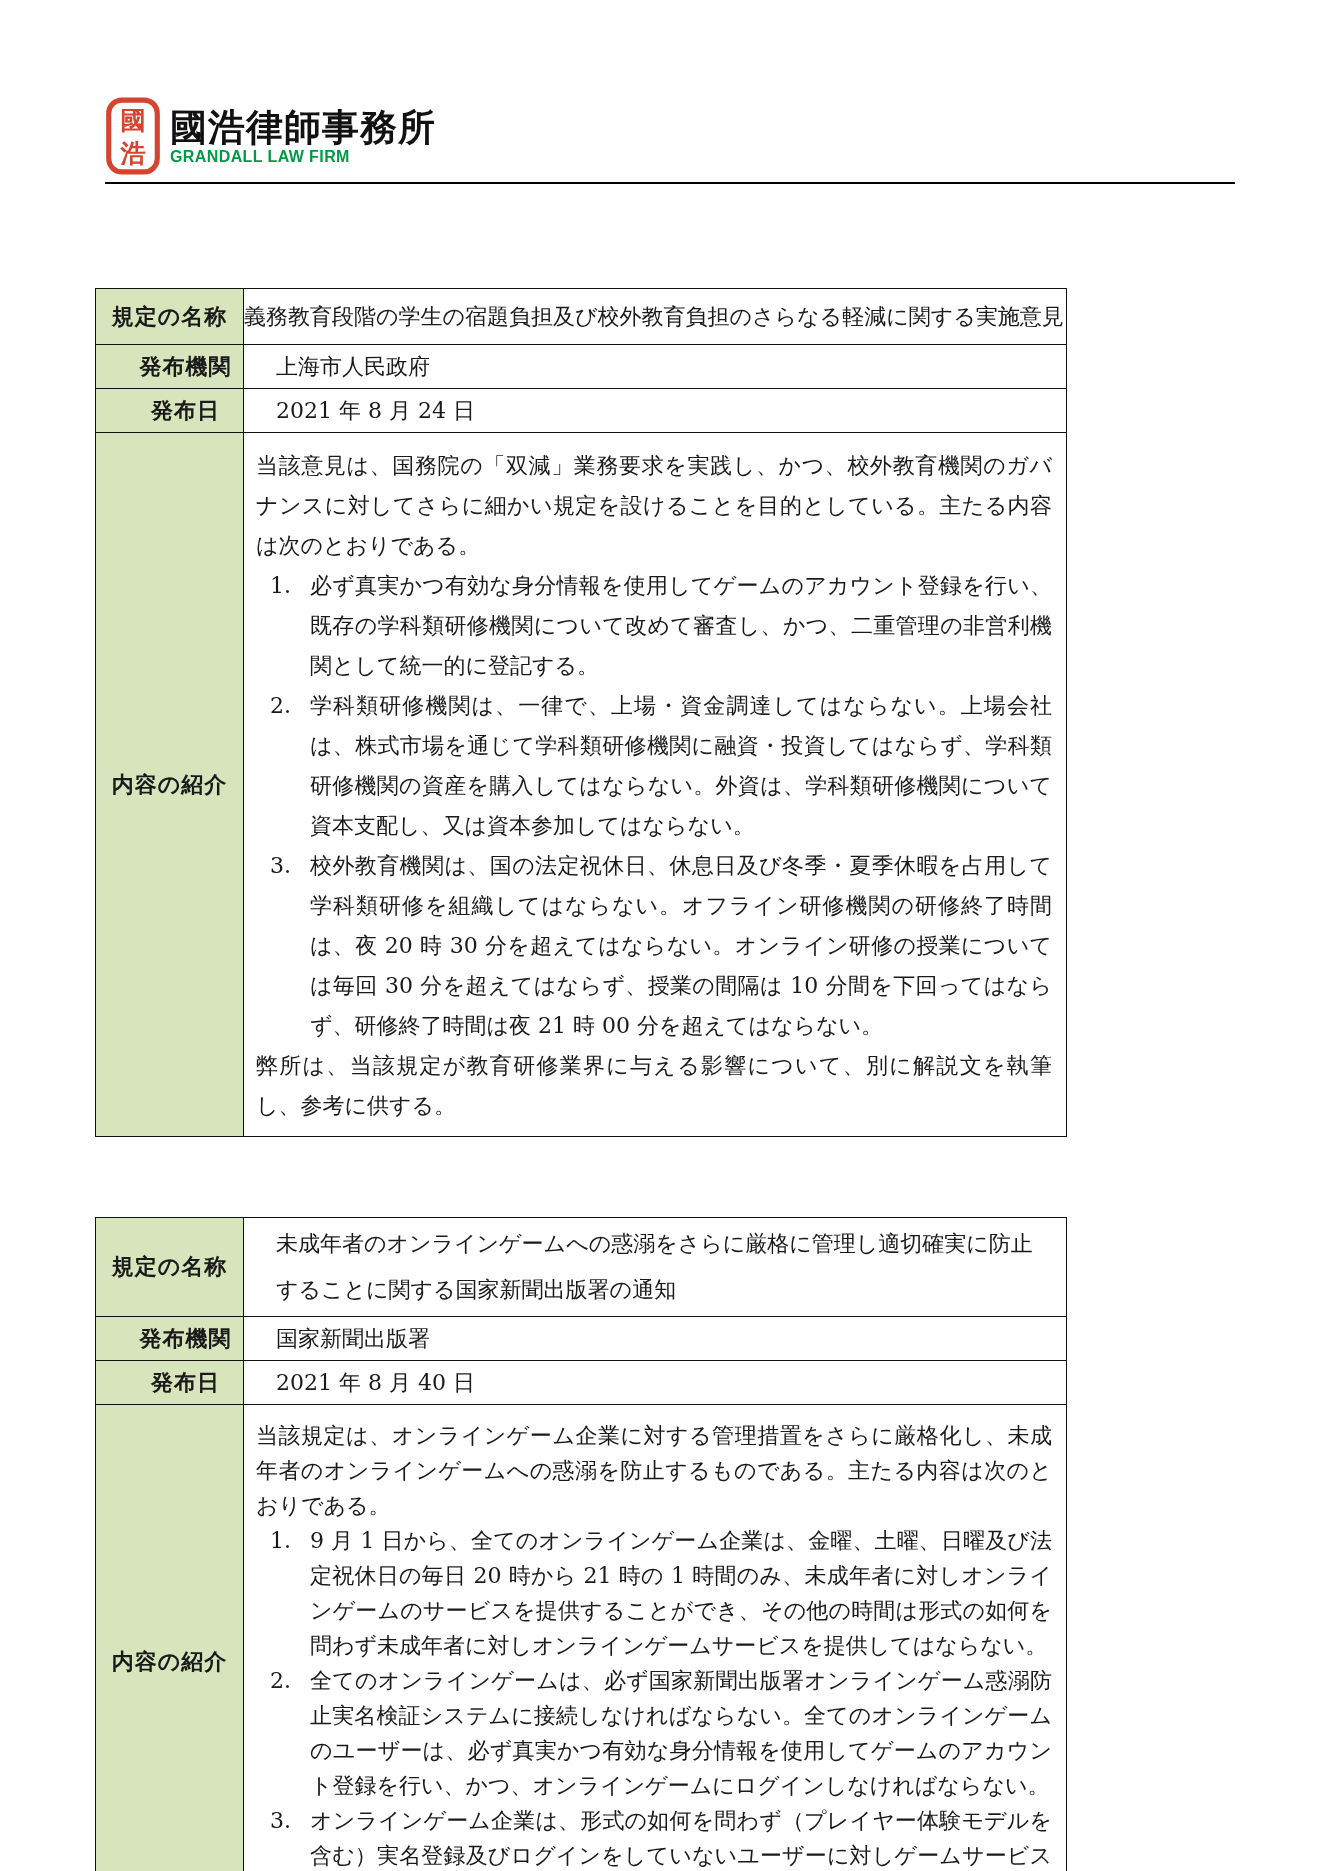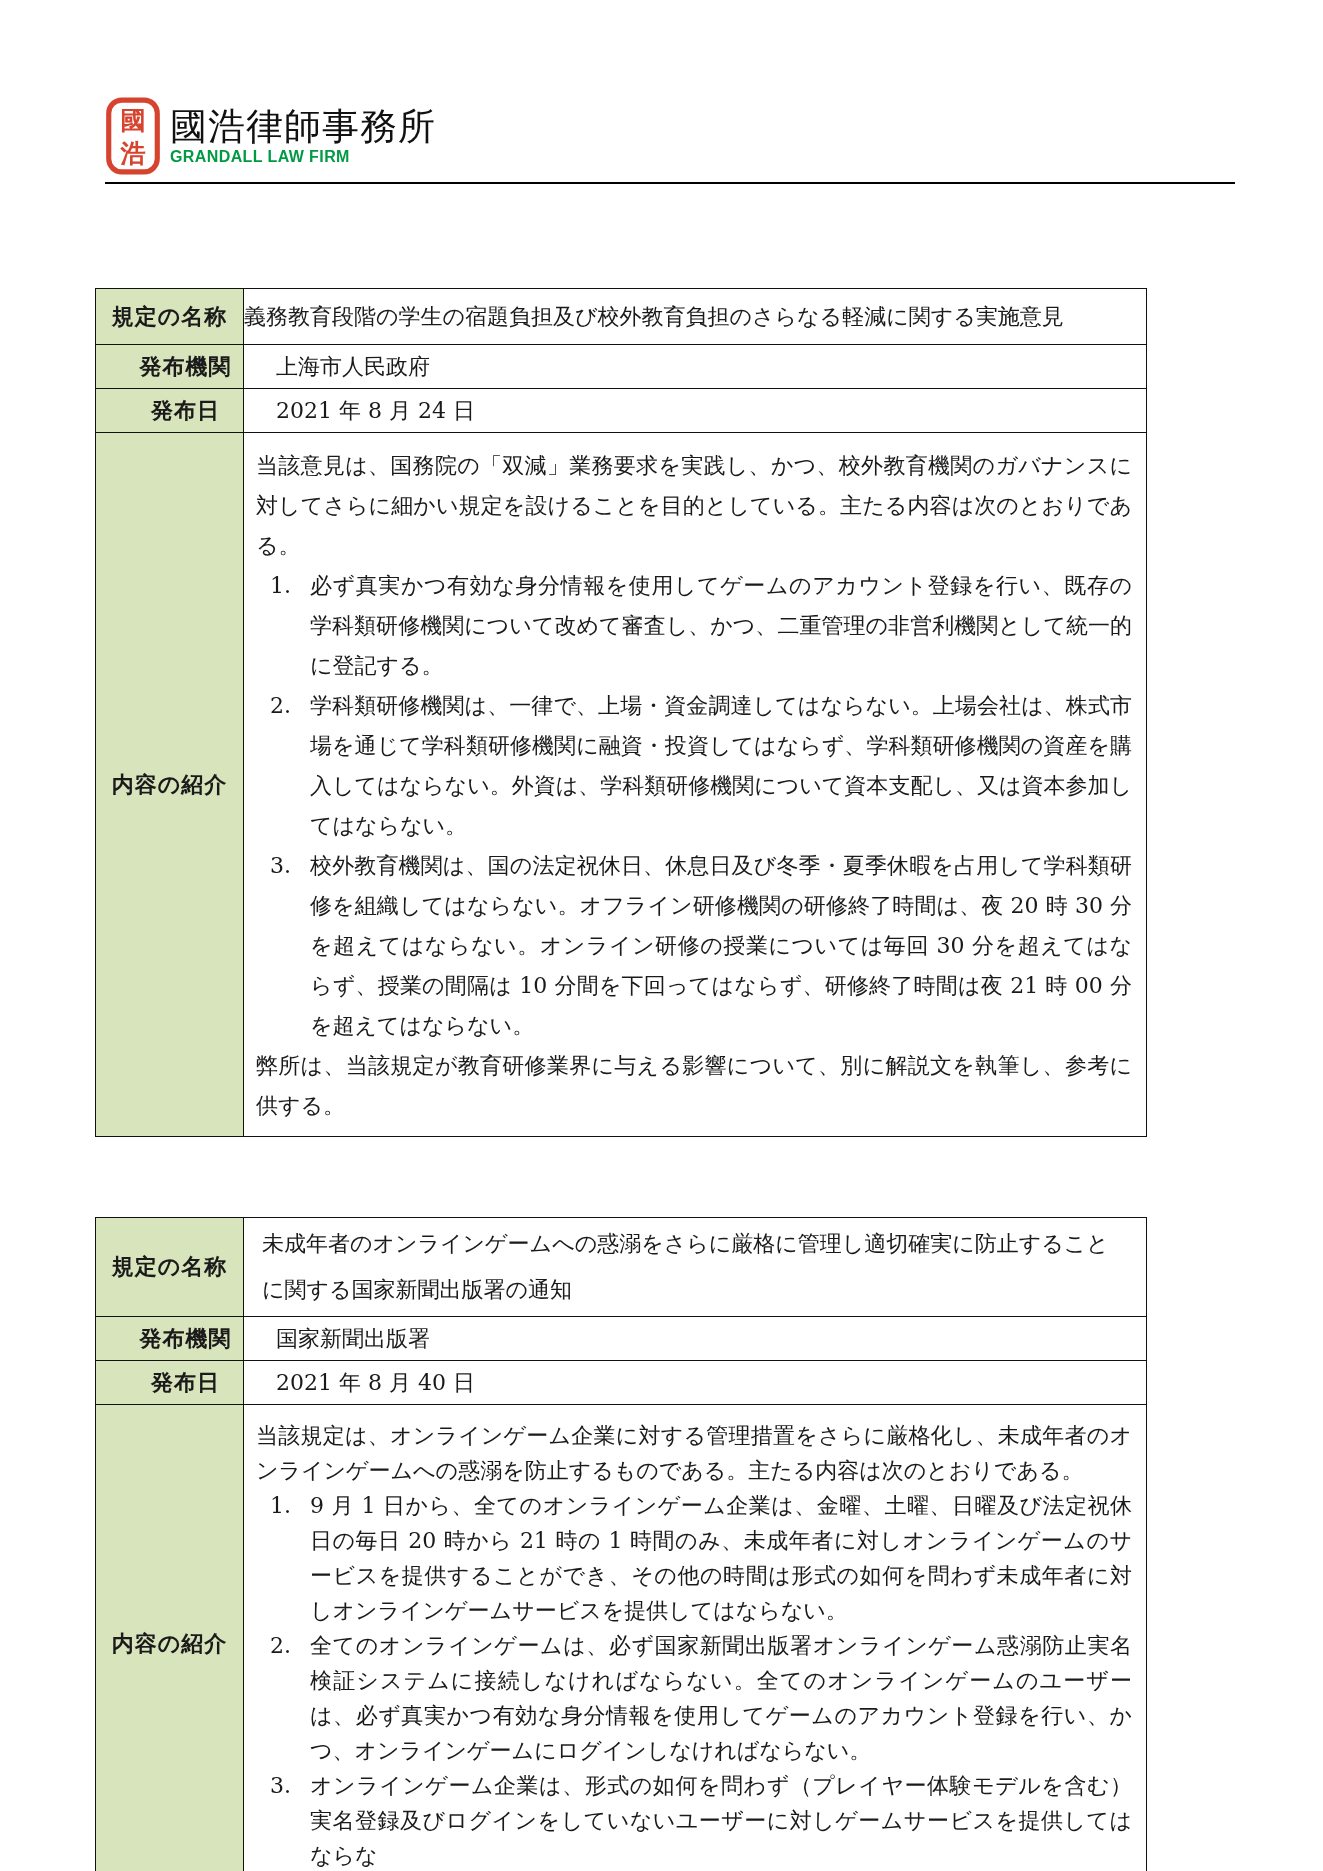--- a/index.html
+++ b/index.html
@@ -27,40 +27,40 @@
   .newsletter-title {
     font-size: 23px;
     letter-spacing: 0.5px;
     padding-bottom: 2px;
   }
   .logo { display: flex; align-items: center; gap: 9px; }
   .seal { color: var(--seal-red, #d6432e); width: 56px; height: 80px; flex: none; }
   .logo-text { display: flex; flex-direction: column; justify-content: flex-end; }
   .logo-cjk {
     font-size: 37px;
-    font-weight: 400;
+    font-weight: 700;
     letter-spacing: 1px;
     color: #111;
     line-height: 1.15;
     white-space: nowrap;
   }
   .logo-en {
     font-family: "Liberation Sans", sans-serif;
     font-size: 16px;
     font-weight: bold;
     letter-spacing: 0.4px;
     color: var(--brand-green, #009a44);
     line-height: 1.1;
     white-space: nowrap;
   }
 
   
   table.reg-table {
     border-collapse: collapse;
-    width: 1052px;
+    width: 972px;
     margin-left: 95px;
     table-layout: fixed;
   }
   .t1 { margin-top: 104px; }
   .t2 { margin-top: 80px; }
   .reg-table td {
     border: 1.5px solid #111;
     vertical-align: middle;
   }
   .label-cell {
@@ -70,21 +70,21 @@
     font-weight: bold;
     font-size: 22px;
     letter-spacing: 1px;
   }
   .value-cell {
     text-align: left;
     font-size: 22px;
   }
   .row-name td { height: 56px; }
   .row-small td { height: 44px; padding-left: 32px; }
-  .t2 .row-name .value-cell { line-height: 46px; padding: 3px 18px; }
+  .t2 .row-name .value-cell { line-height: 46px; padding: 3px 32px; }
   .content-cell {
     text-align: left;
     padding: 13px 14px 10px 12px;
     vertical-align: middle;
   }
   .content-cell p, .content-cell .li-text, .content-cell .num {
     font-size: 22px;
     text-align: justify;
   }
   .t1 .content-cell p, .t1 .content-cell .li-text, .t1 .content-cell .num { line-height: 40px; }

